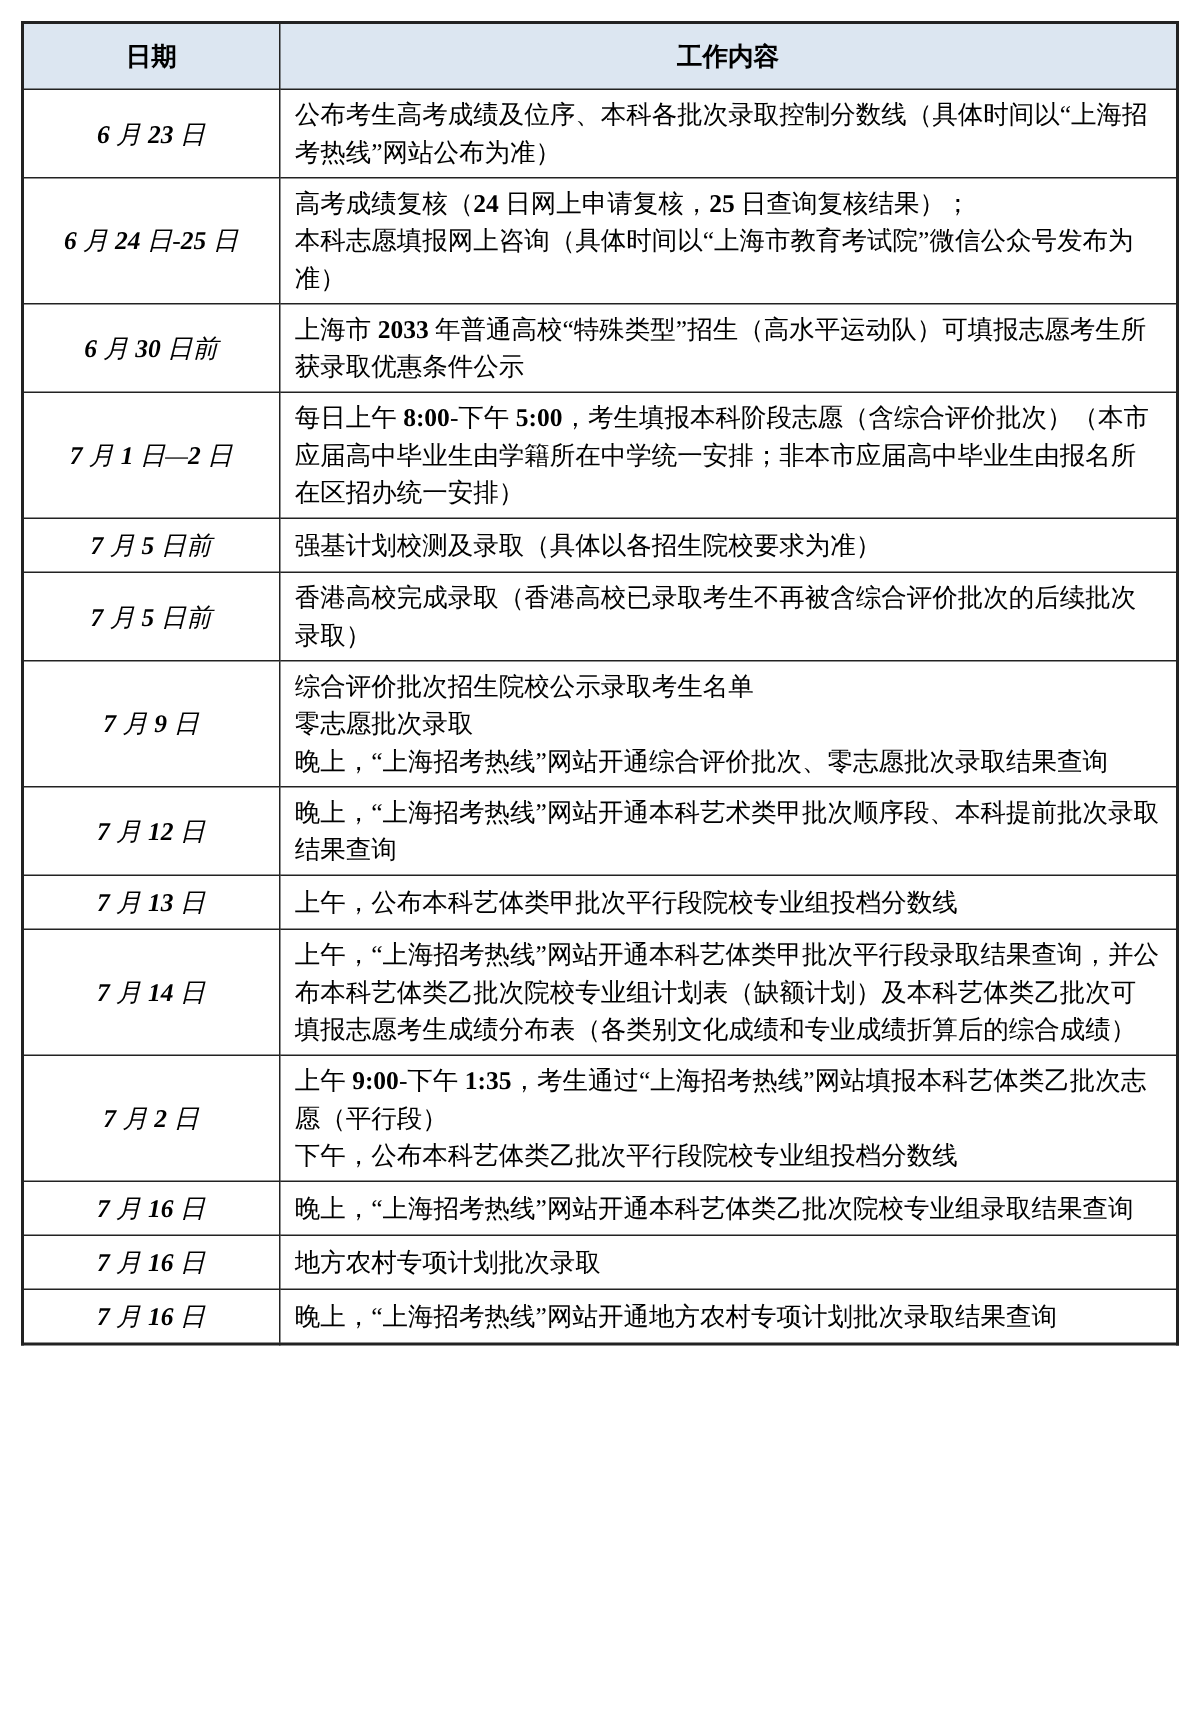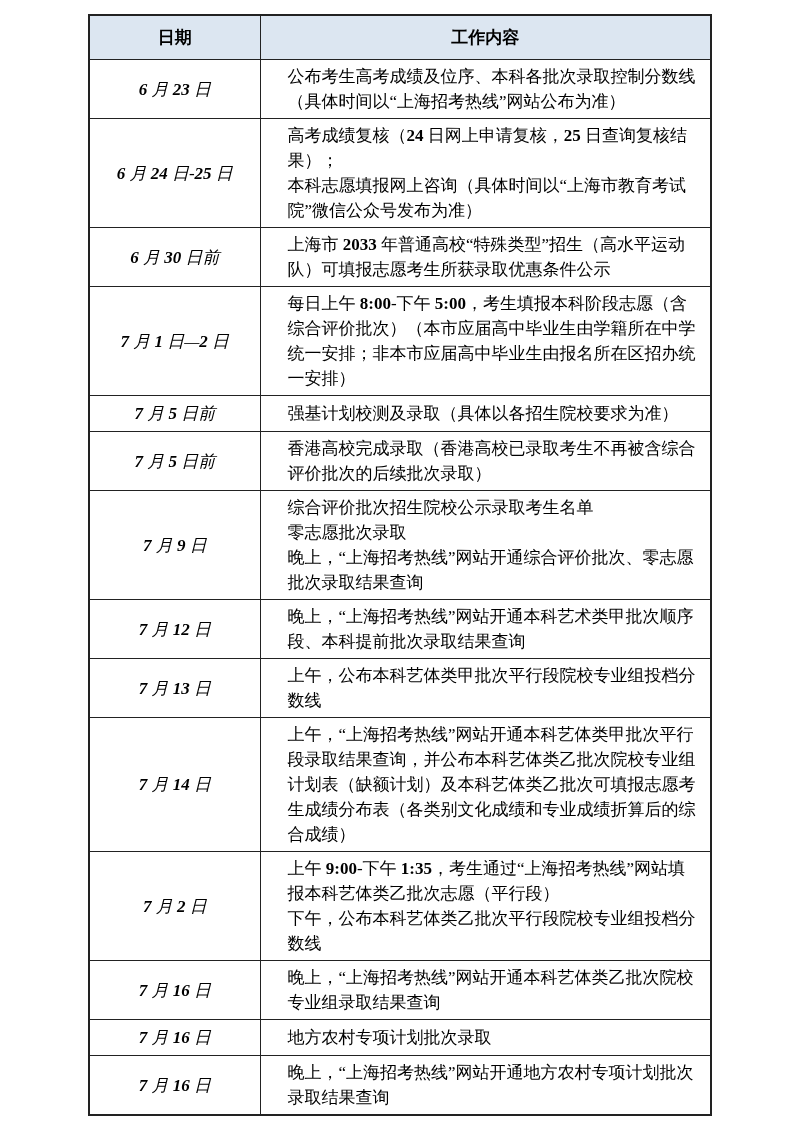--- a/index.html
+++ b/index.html
@@ -10,21 +10,21 @@
   }
   html,body{margin:0;padding:0;}
   body{
     width:800px;height:1140px;
     background:var(--page-bg);
     font-family:"Liberation Serif","DejaVu Serif",serif;
     color:var(--text);
     overflow:hidden;
   }
   table.schedule{
-    width:624px;
+    width:772px;
     margin:14px auto 0 auto;
     border-collapse:collapse;
     table-layout:fixed;
     border:2px solid var(--border);
   }
   col.col-date{width:171px;}
   th,td{
     border:1px solid var(--border);
     font-size:17px;
     line-height:25px;
@@ -37,21 +37,21 @@
     padding:9px 4px;
   }
   td.date-cell{
     text-align:center;
     padding:5px 20px;
     white-space:nowrap;
     font-style:italic;
   }
   td.content-cell{
     text-align:left;
-    padding:4px 10px 4px 27px;
+    padding:4px 10px 4px 10px;
     white-space:pre-line;
     word-break:break-all;
   }
   b{font-weight:bold;}
 </style>
 </head>
 <body>
 
 <table class="schedule">
   <colgroup>

